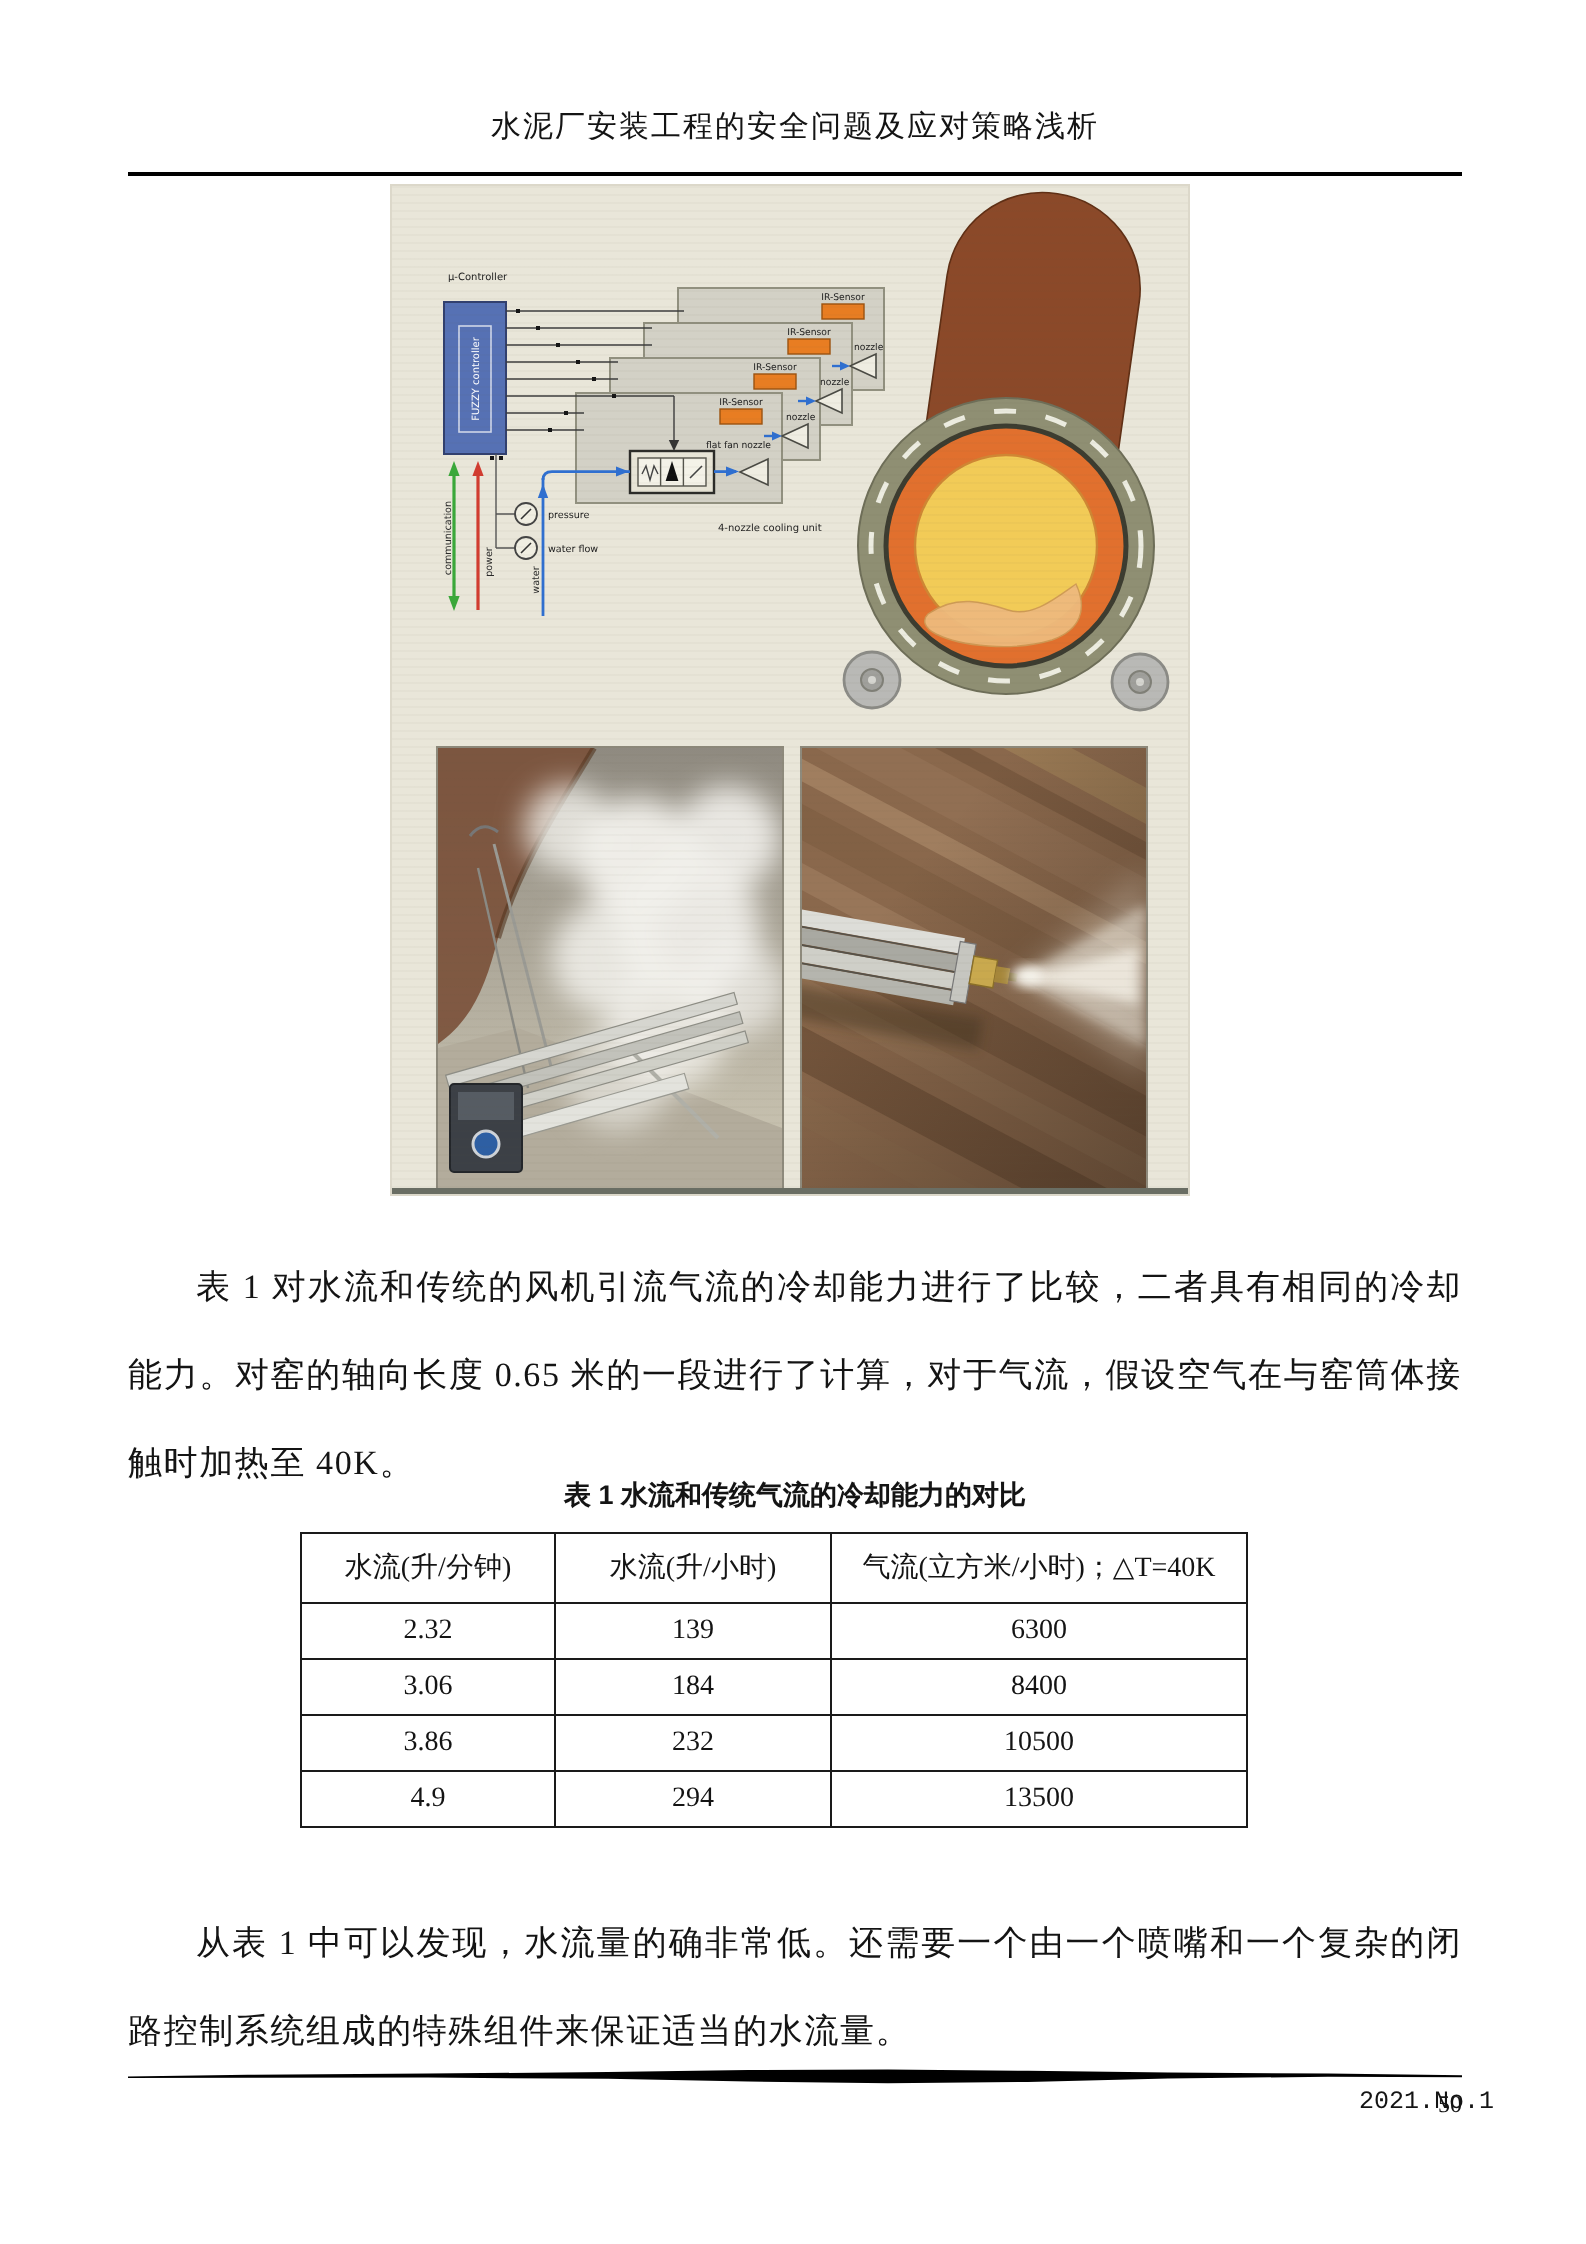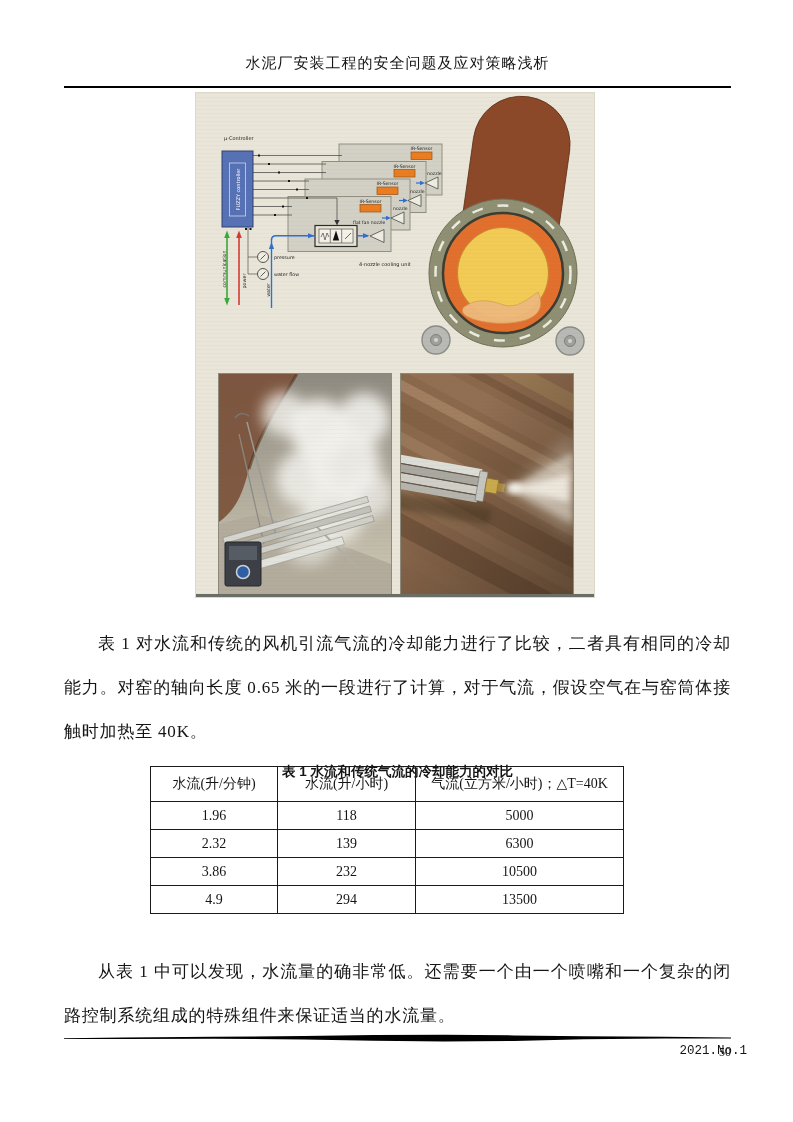--- a/index.html
+++ b/index.html
@@ -24,21 +24,21 @@
 
   .figure-caption{position:absolute;top:602px;left:64px;width:667px;text-align:center;
         font-family:"Liberation Sans","DejaVu Sans",sans-serif;font-weight:bold;font-size:13.5px;}
 
   .body-par{position:absolute;left:64px;width:667px;margin:0;font-size:17px;line-height:44px;
         text-align:justify;text-indent:2em;letter-spacing:.8px;}
   .par-1{top:622px;}
   .par-2{top:950px;}
 
   .table-title{position:absolute;top:739px;left:64px;width:667px;text-align:center;
-        font-family:"Liberation Sans","DejaVu Sans",sans-serif;font-weight:bold;font-size:13.5px;margin-top:24px;}
+        font-family:"Liberation Sans","DejaVu Sans",sans-serif;font-weight:bold;font-size:13.5px;}
 
   .data-table{position:absolute;left:150px;top:766px;border-collapse:collapse;
         border:1.5px solid #000;}
   .data-table th,.data-table td{border:1px solid #1a1a1a;text-align:center;
         font-weight:normal;font-size:14px;padding:0;}
   .data-table th{height:34px;border-radius:12px;}
   .data-table td{height:27px;}
 
   .footer-divider{position:absolute;left:64px;top:1034px;}
   .footer-page-number{position:absolute;top:1045px;left:64px;width:667px;text-align:right;
@@ -306,28 +306,28 @@
         <col style="width:138px">
         <col style="width:208px">
       </colgroup>
     <tbody>
         <tr>
       <th>水流(升/分钟)</th>
       <th>水流(升/小时)</th>
       <th>气流(立方米/小时)；△T=40K</th>
     </tr>
     <tr>
-      <td>1.96</td>
-      <td>118</td>
-      <td>5000</td>
-    </tr>
-    <tr>
       <td>2.32</td>
       <td>139</td>
       <td>6300</td>
+    </tr>
+    <tr>
+      <td>3.06</td>
+      <td>184</td>
+      <td>8400</td>
     </tr>
     <tr>
       <td>3.86</td>
       <td>232</td>
       <td>10500</td>
     </tr>
     <tr>
       <td>4.9</td>
       <td>294</td>
       <td>13500</td>

